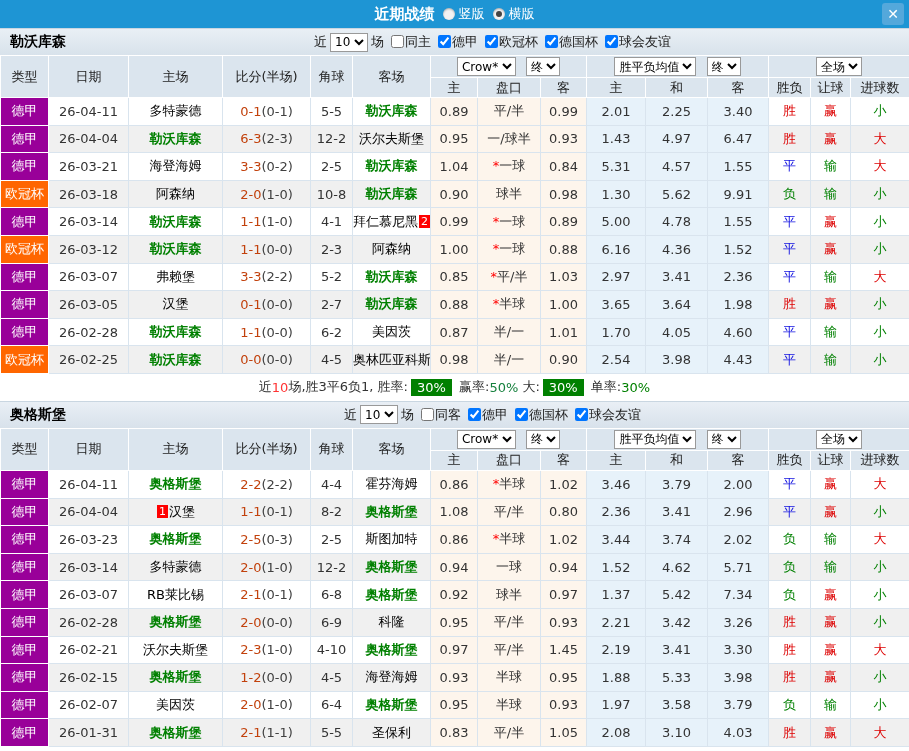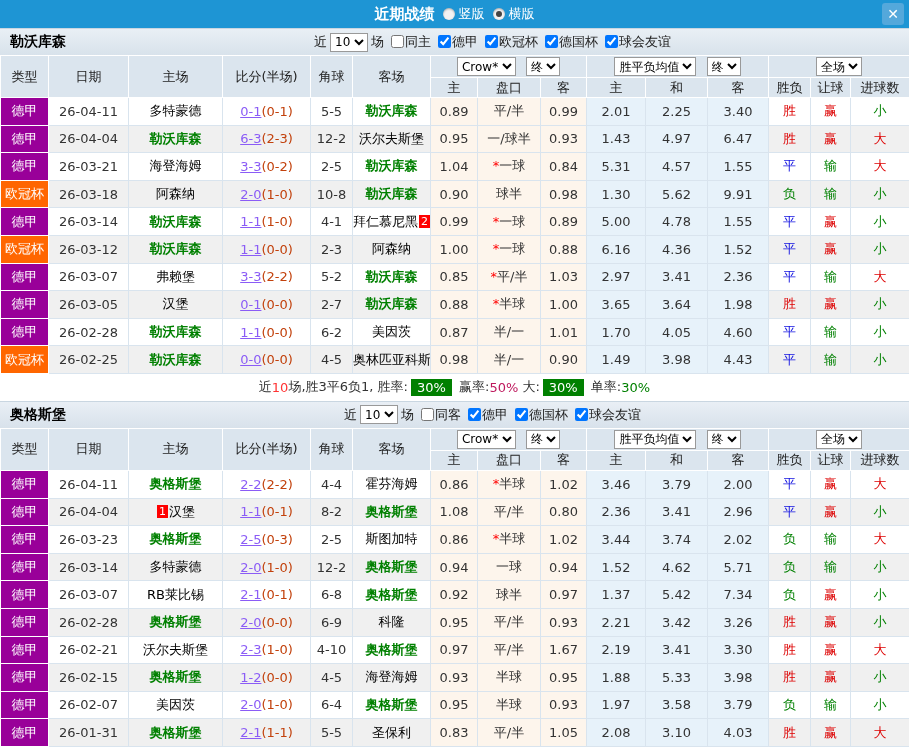--- a/index.html
+++ b/index.html
@@ -56,37 +56,37 @@
   .hrow2 th { height: 20px; }
   tbody td { height: 27.6px; font-size: 13px; }
   tbody tr:nth-child(even) td:not(.t-cream):not(.t-blue):not(.cell-type) { background: #f0f0f0; }
   td.t-cream { background: #fdf5ec; }
   td.t-blue  { background: #e7f2fa; }
   .cell-type { color: #fff; border-color: #fff; }
   .badge-purple { background: #990099; }
   .badge-orange { background: #ff6600; }
   .cell-team { color: #000; cursor: pointer; }
   .cell-team.hl { color: #008000; font-weight: bold; }
-  .sc-ft { color: #8b5cf6; text-decoration: underline; }
-  .sc-ht { color: #c2410c; text-align: center; }
+  .sc-ft { color: #c2410c; }
+  .sc-ht { color: #404040; text-align: center; }
   .star { color: #f00; }
   .c-red { color: #d00; }
   .c-blue { color: #1010e0; }
   .c-green { color: #008000; }
   .badge-num {
     display: inline-block; background: #f00; color: #fff; font-size: 11px;
     line-height: 13px; padding: 0 2px; margin: 0 1px; vertical-align: 1px;
   }
   
   .summary-bar {
     height: 27px; display: flex; align-items: center; justify-content: center;
     font-size: 13px; background: #fff;
   }
   .seg-red { color: #f33; }
-  .seg-blue { color: #be185d; }
+  .seg-blue { color: #15803d; }
   .seg-green { color: #008000; }
   .seg-badge { background: #008000; color: #fff; padding: 1px 6px; margin: 0 3px; }
 </style>
 </head>
 <body>
 
 <div class="titlebar">
   <span class="title">近期战绩</span>
   <span class="radio-opt">
     <span class="radio"></span>
@@ -331,21 +331,21 @@
       <tr>
         <td class="cell-type badge-orange">欧冠杯</td>
         <td class="cell-date">26-02-25</td>
         <td class="cell-team hl">勒沃库森</td>
         <td><span class="sc-ft">0-0</span><span class="sc-ht">(0-0)</span></td>
         <td>4-5</td>
         <td class="cell-team">奥林匹亚科斯</td>
         <td class="t-cream">0.98</td>
         <td class="t-cream">半/一</td>
         <td class="t-cream">0.90</td>
-        <td class="t-blue">1.49</td>
+        <td class="t-blue">2.54</td>
         <td class="t-blue">3.98</td>
         <td class="t-blue">4.43</td>
         <td class="c-blue">平</td>
         <td class="c-green">输</td>
         <td class="c-green">小</td>
       </tr>
     </tbody>
 </table>
 
 <div class="summary-bar">
@@ -538,21 +538,21 @@
       </tr>
       <tr>
         <td class="cell-type badge-purple">德甲</td>
         <td class="cell-date">26-02-21</td>
         <td class="cell-team">沃尔夫斯堡</td>
         <td><span class="sc-ft">2-3</span><span class="sc-ht">(1-0)</span></td>
         <td>4-10</td>
         <td class="cell-team hl">奥格斯堡</td>
         <td class="t-cream">0.97</td>
         <td class="t-cream">平/半</td>
-        <td class="t-cream">1.67</td>
+        <td class="t-cream">1.45</td>
         <td class="t-blue">2.19</td>
         <td class="t-blue">3.41</td>
         <td class="t-blue">3.30</td>
         <td class="c-red">胜</td>
         <td class="c-red">赢</td>
         <td class="c-red">大</td>
       </tr>
       <tr>
         <td class="cell-type badge-purple">德甲</td>
         <td class="cell-date">26-02-15</td>

